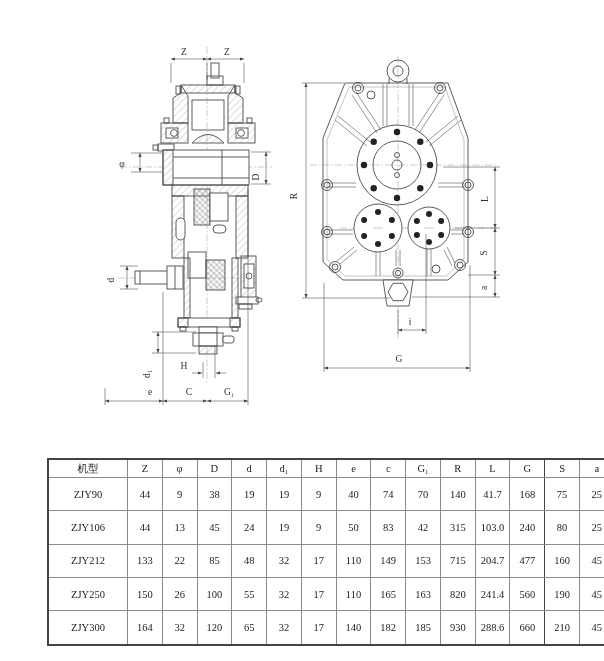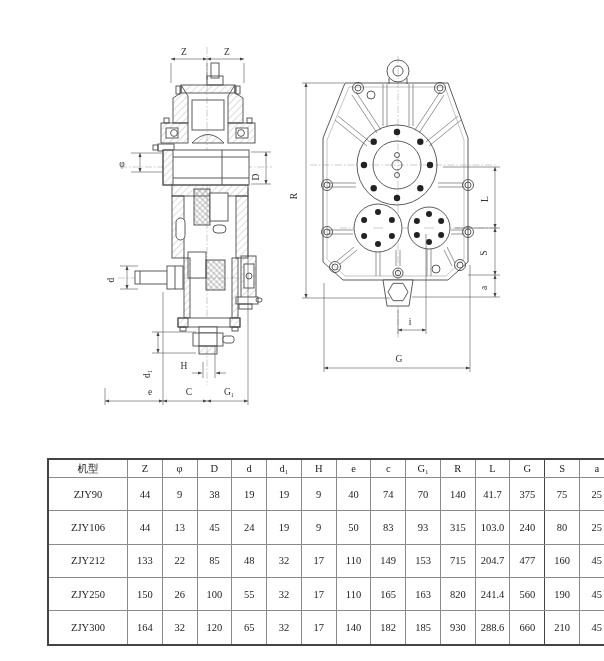--- a/index.html
+++ b/index.html
@@ -374,36 +374,36 @@
         <td>9</td>
         <td>38</td>
         <td>19</td>
         <td>19</td>
         <td>9</td>
         <td>40</td>
         <td>74</td>
         <td>70</td>
         <td>140</td>
         <td>41.7</td>
-        <td>375</td>
+        <td>168</td>
         <td>75</td>
         <td>25</td>
         <td>40</td>
       </tr>
       <tr>
         <td>ZJY106</td>
         <td>44</td>
         <td>13</td>
         <td>45</td>
         <td>24</td>
         <td>19</td>
         <td>9</td>
         <td>50</td>
         <td>83</td>
-        <td>93</td>
+        <td>42</td>
         <td>315</td>
         <td>103.0</td>
         <td>240</td>
         <td>80</td>
         <td>25</td>
         <td>50</td>
       </tr>
       <tr>
         <td>ZJY212</td>
         <td>133</td>

